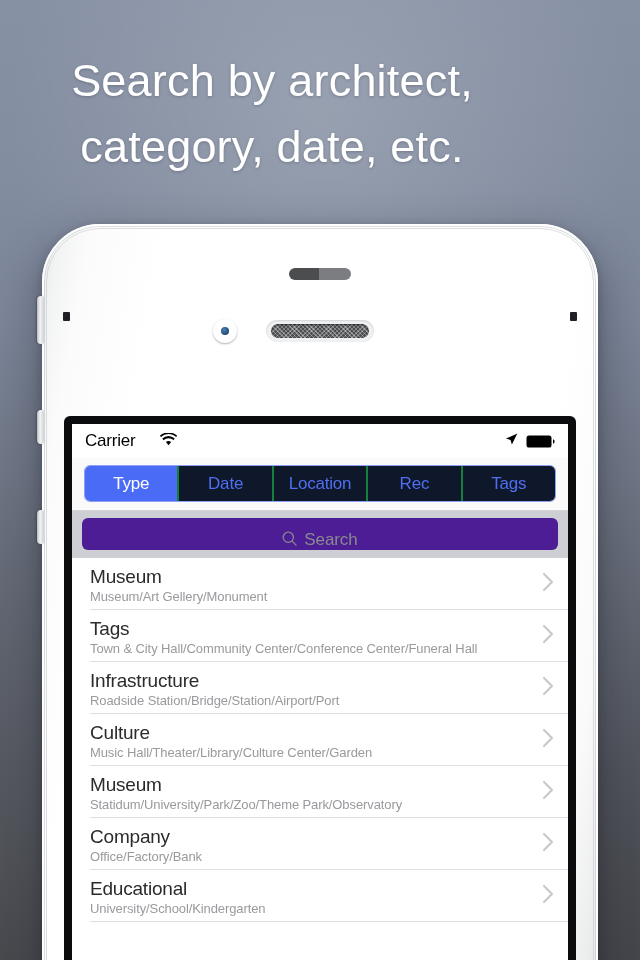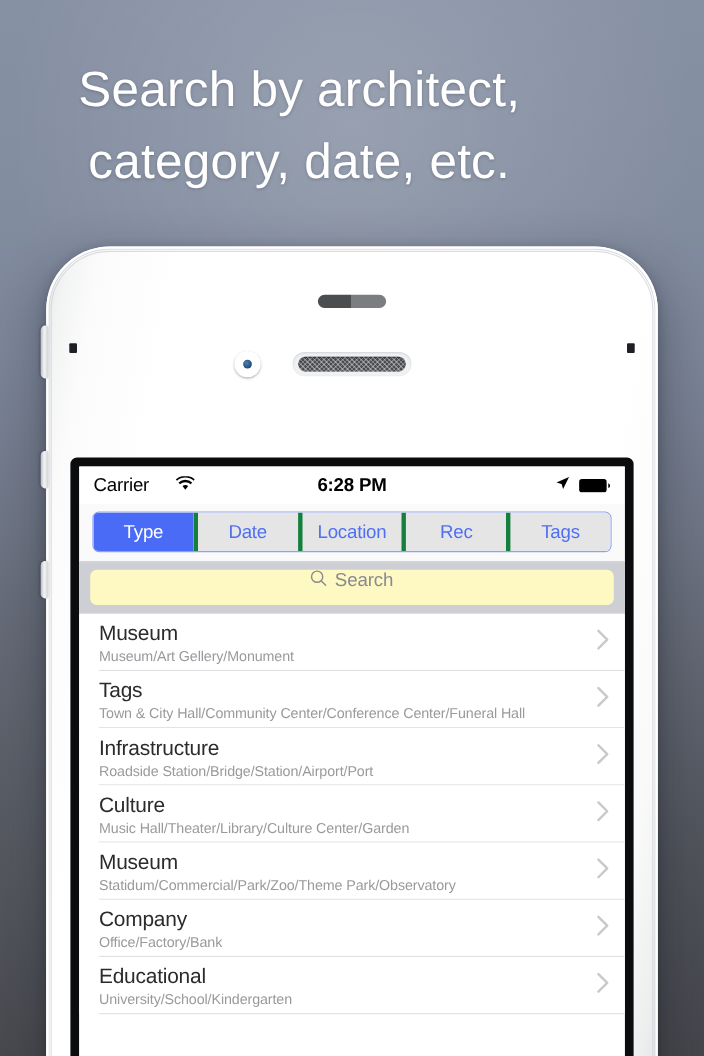--- a/index.html
+++ b/index.html
@@ -244,41 +244,41 @@
     border-radius: 6px;
     overflow: hidden;
   }
   .segment {
     flex: 1;
     display: flex;
     align-items: center;
     justify-content: center;
     font-size: 17px;
     color: #4f6ff2;
-    background: #e5e5e5;
-    border-left: 4px solid #15803d;
+    background: #0f172a;
+    border-left: 2px solid #15803d;
     letter-spacing: -.2px;
   }
   .segment:first-child { border-left: none; }
   .segment.selected {
     background: #4a6bf5;
     color: #ffffff;
   }
 
   
   #search-bar {
     background: #cdcfd4;
     padding: 7px 10px 8px 10px;
   }
   #search-field {
     height: 32px;
-    background: #fef9c3;
+    background: #4c1d95;
     border-radius: 6px;
     display: flex;
-    align-items: flex-start;
+    align-items: flex-end;
     justify-content: center;
     gap: 7px;
   }
   #search-icon { display: block; }
   #search-placeholder {
     font-size: 17px;
     color: #8a8a8e;
     letter-spacing: -.1px;
   }
 
@@ -368,21 +368,20 @@
         <div id="status-left">
           <span id="carrier-label">Carrier</span>
           <span id="wifi-icon">
             <svg width="17" height="13" viewBox="0 0 17 13">
               <path d="M8.5 12.2 5.9 8.9a4.2 4.2 0 0 1 5.2 0z" fill="#000"></path>
               <path d="M8.5 5.3c1.9 0 3.6.7 4.9 1.9l1.3-1.6A9.3 9.3 0 0 0 8.5 3.1a9.3 9.3 0 0 0-6.2 2.5l1.3 1.6a7.2 7.2 0 0 1 4.9-1.9z" fill="#000"></path>
               <path d="M8.5 1.1c2.9 0 5.6 1.1 7.6 2.9l1-1.3A13 13 0 0 0 8.5-.6 13 13 0 0 0-.1 2.7l1 1.3A11.2 11.2 0 0 1 8.5 1.1z" fill="#000"></path>
             </svg>
           </span>
         </div>
-        <div id="status-time">6:28 PM</div>
         <div id="status-right">
           <span id="location-icon">
             <svg width="13" height="13" viewBox="0 0 13 13">
               <path d="M12.3.6 .9 5.6l4.6 1.4 1.4 4.6z" fill="#000"></path>
             </svg>
           </span>
           <span id="battery-icon">
             <svg width="29" height="13" viewBox="0 0 29 13">
               <rect x="0.5" y="0.5" width="25" height="12" rx="2.6" fill="#000"></rect>
               <path d="M27 4.3v4.4a2.3 2.3 0 0 0 0-4.4z" fill="#000"></path>
@@ -450,21 +449,21 @@
           <div class="row-subtitle">Music Hall/Theater/Library/Culture Center/Garden</div>
           <span class="row-chevron">
             <svg width="12" height="20" viewBox="0 0 12 20">
                 <path d="M2 2l8 8-8 8" fill="none" stroke="#c9c9cd" stroke-width="2.2" stroke-linecap="round" stroke-linejoin="round"></path>
               </svg>
           </span>
         </div>
 
         <div class="list-row">
           <div class="row-title">Museum</div>
-          <div class="row-subtitle">Statidum/Commercial/Park/Zoo/Theme Park/Observatory</div>
+          <div class="row-subtitle">Statidum/University/Park/Zoo/Theme Park/Observatory</div>
           <span class="row-chevron">
             <svg width="12" height="20" viewBox="0 0 12 20">
                 <path d="M2 2l8 8-8 8" fill="none" stroke="#c9c9cd" stroke-width="2.2" stroke-linecap="round" stroke-linejoin="round"></path>
               </svg>
           </span>
         </div>
 
         <div class="list-row">
           <div class="row-title">Company</div>
           <div class="row-subtitle">Office/Factory/Bank</div>

